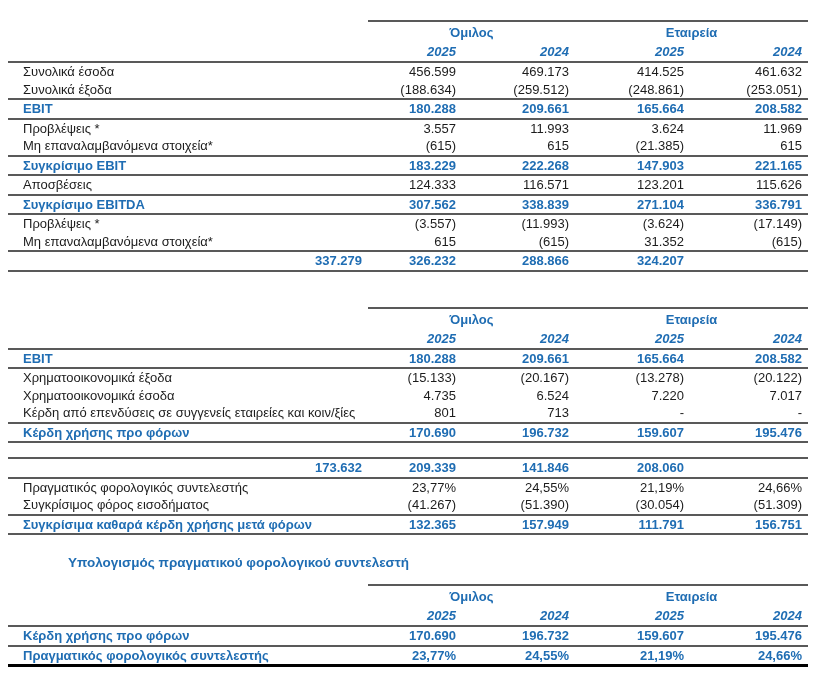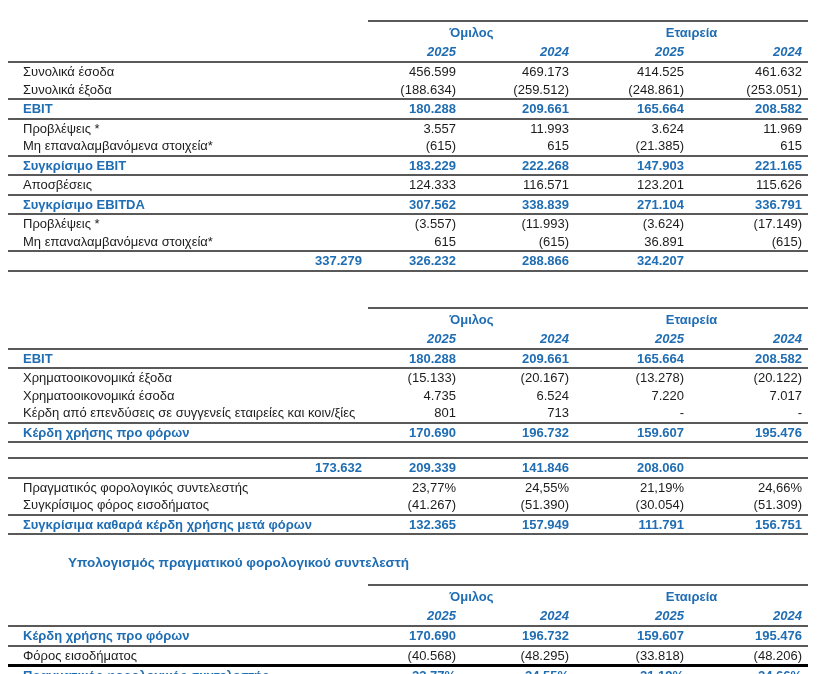--- a/index.html
+++ b/index.html
@@ -171,21 +171,21 @@
           <div class="cell label">Προβλέψεις *</div>
           <div class="cell num">(3.557)</div>
           <div class="cell num">(11.993)</div>
           <div class="cell num">(3.624)</div>
           <div class="cell num">(17.149)</div>
         </div>
         <div class="grid row bb">
           <div class="cell label">Μη επαναλαμβανόμενα στοιχεία*</div>
           <div class="cell num">615</div>
           <div class="cell num">(615)</div>
-          <div class="cell num">36.891</div>
+          <div class="cell num">31.352</div>
           <div class="cell num">(615)</div>
         </div>
         <div class="grid row blue bb">
           <div class="cell num">337.279</div>
           <div class="cell num">326.232</div>
           <div class="cell num">288.866</div>
           <div class="cell num">324.207</div>
         </div>
       </div>
   </div>
@@ -290,27 +290,20 @@
       </div>
     </div>
     <div class="tbody">
         <div class="grid row blue bb">
           <div class="cell label">Κέρδη χρήσης προ φόρων</div>
           <div class="cell num">170.690</div>
           <div class="cell num">196.732</div>
           <div class="cell num">159.607</div>
           <div class="cell num">195.476</div>
         </div>
-        <div class="grid row bbk">
-          <div class="cell label">Φόρος εισοδήματος</div>
-          <div class="cell num">(40.568)</div>
-          <div class="cell num">(48.295)</div>
-          <div class="cell num">(33.818)</div>
-          <div class="cell num">(48.206)</div>
-        </div>
         <div class="grid row blue bbk">
           <div class="cell label">Πραγματικός φορολογικός συντελεστής</div>
           <div class="cell num">23,77%</div>
           <div class="cell num">24,55%</div>
           <div class="cell num">21,19%</div>
           <div class="cell num">24,66%</div>
         </div>
       </div>
   </div>
 

